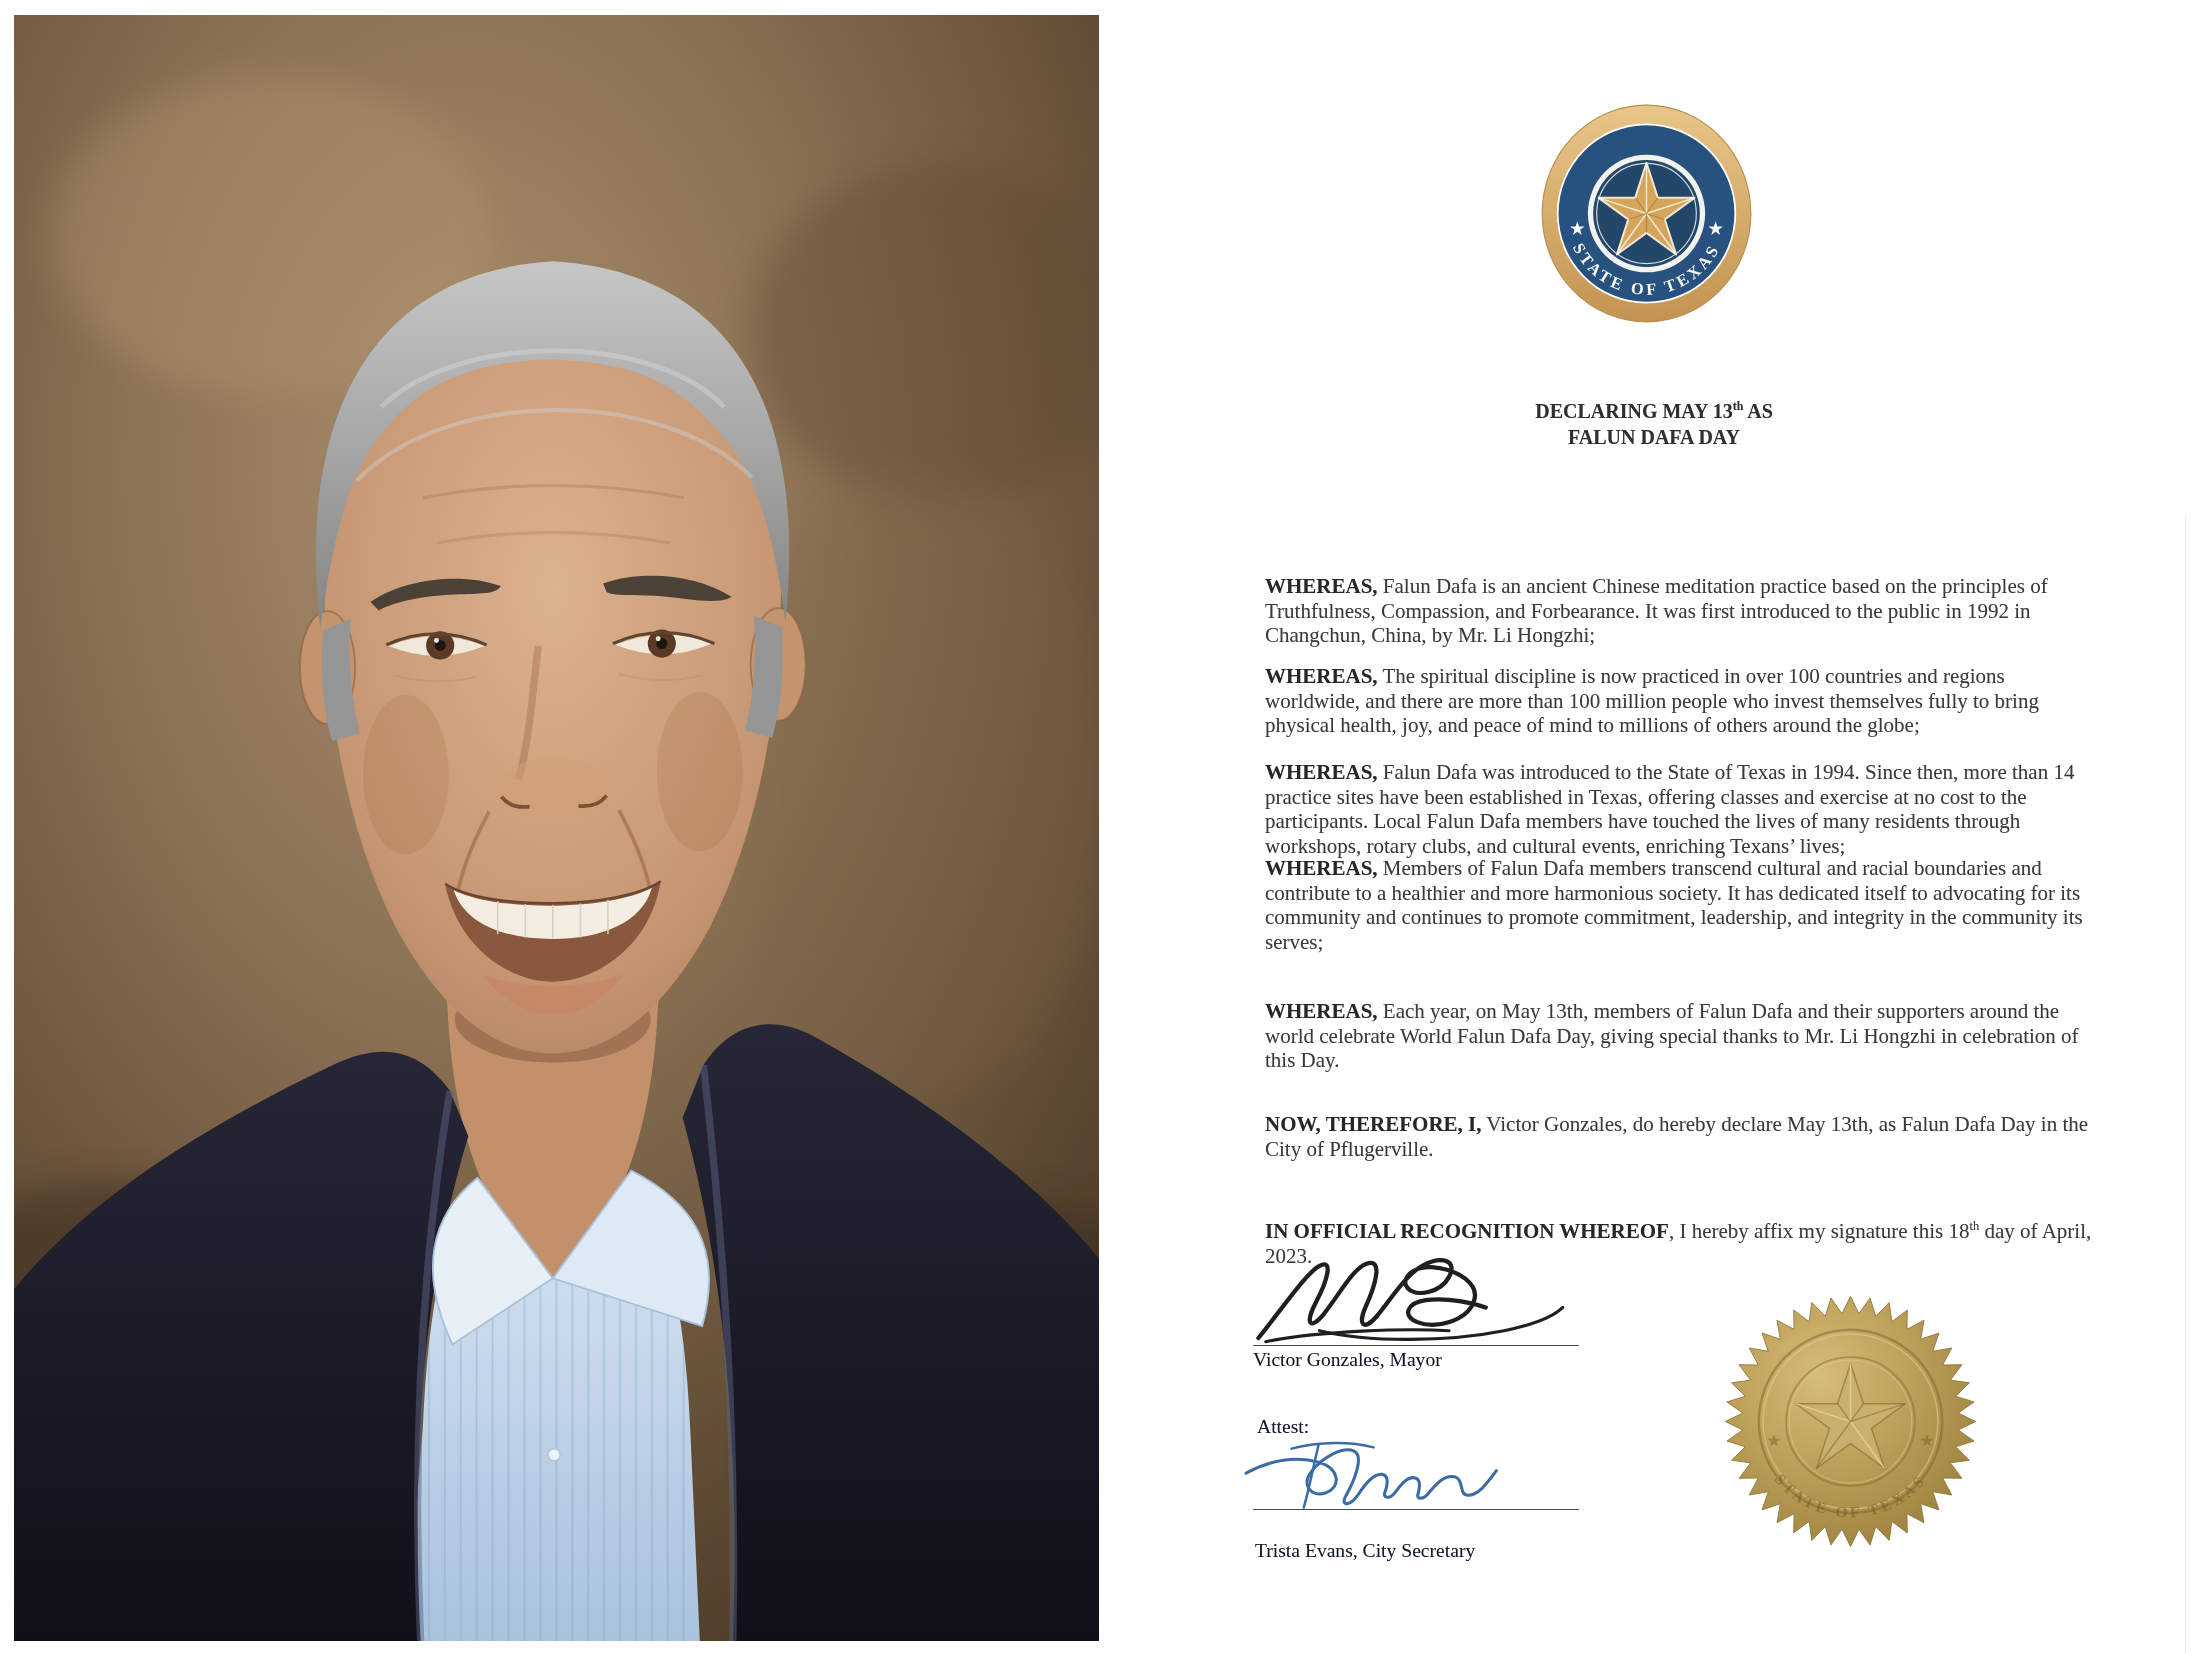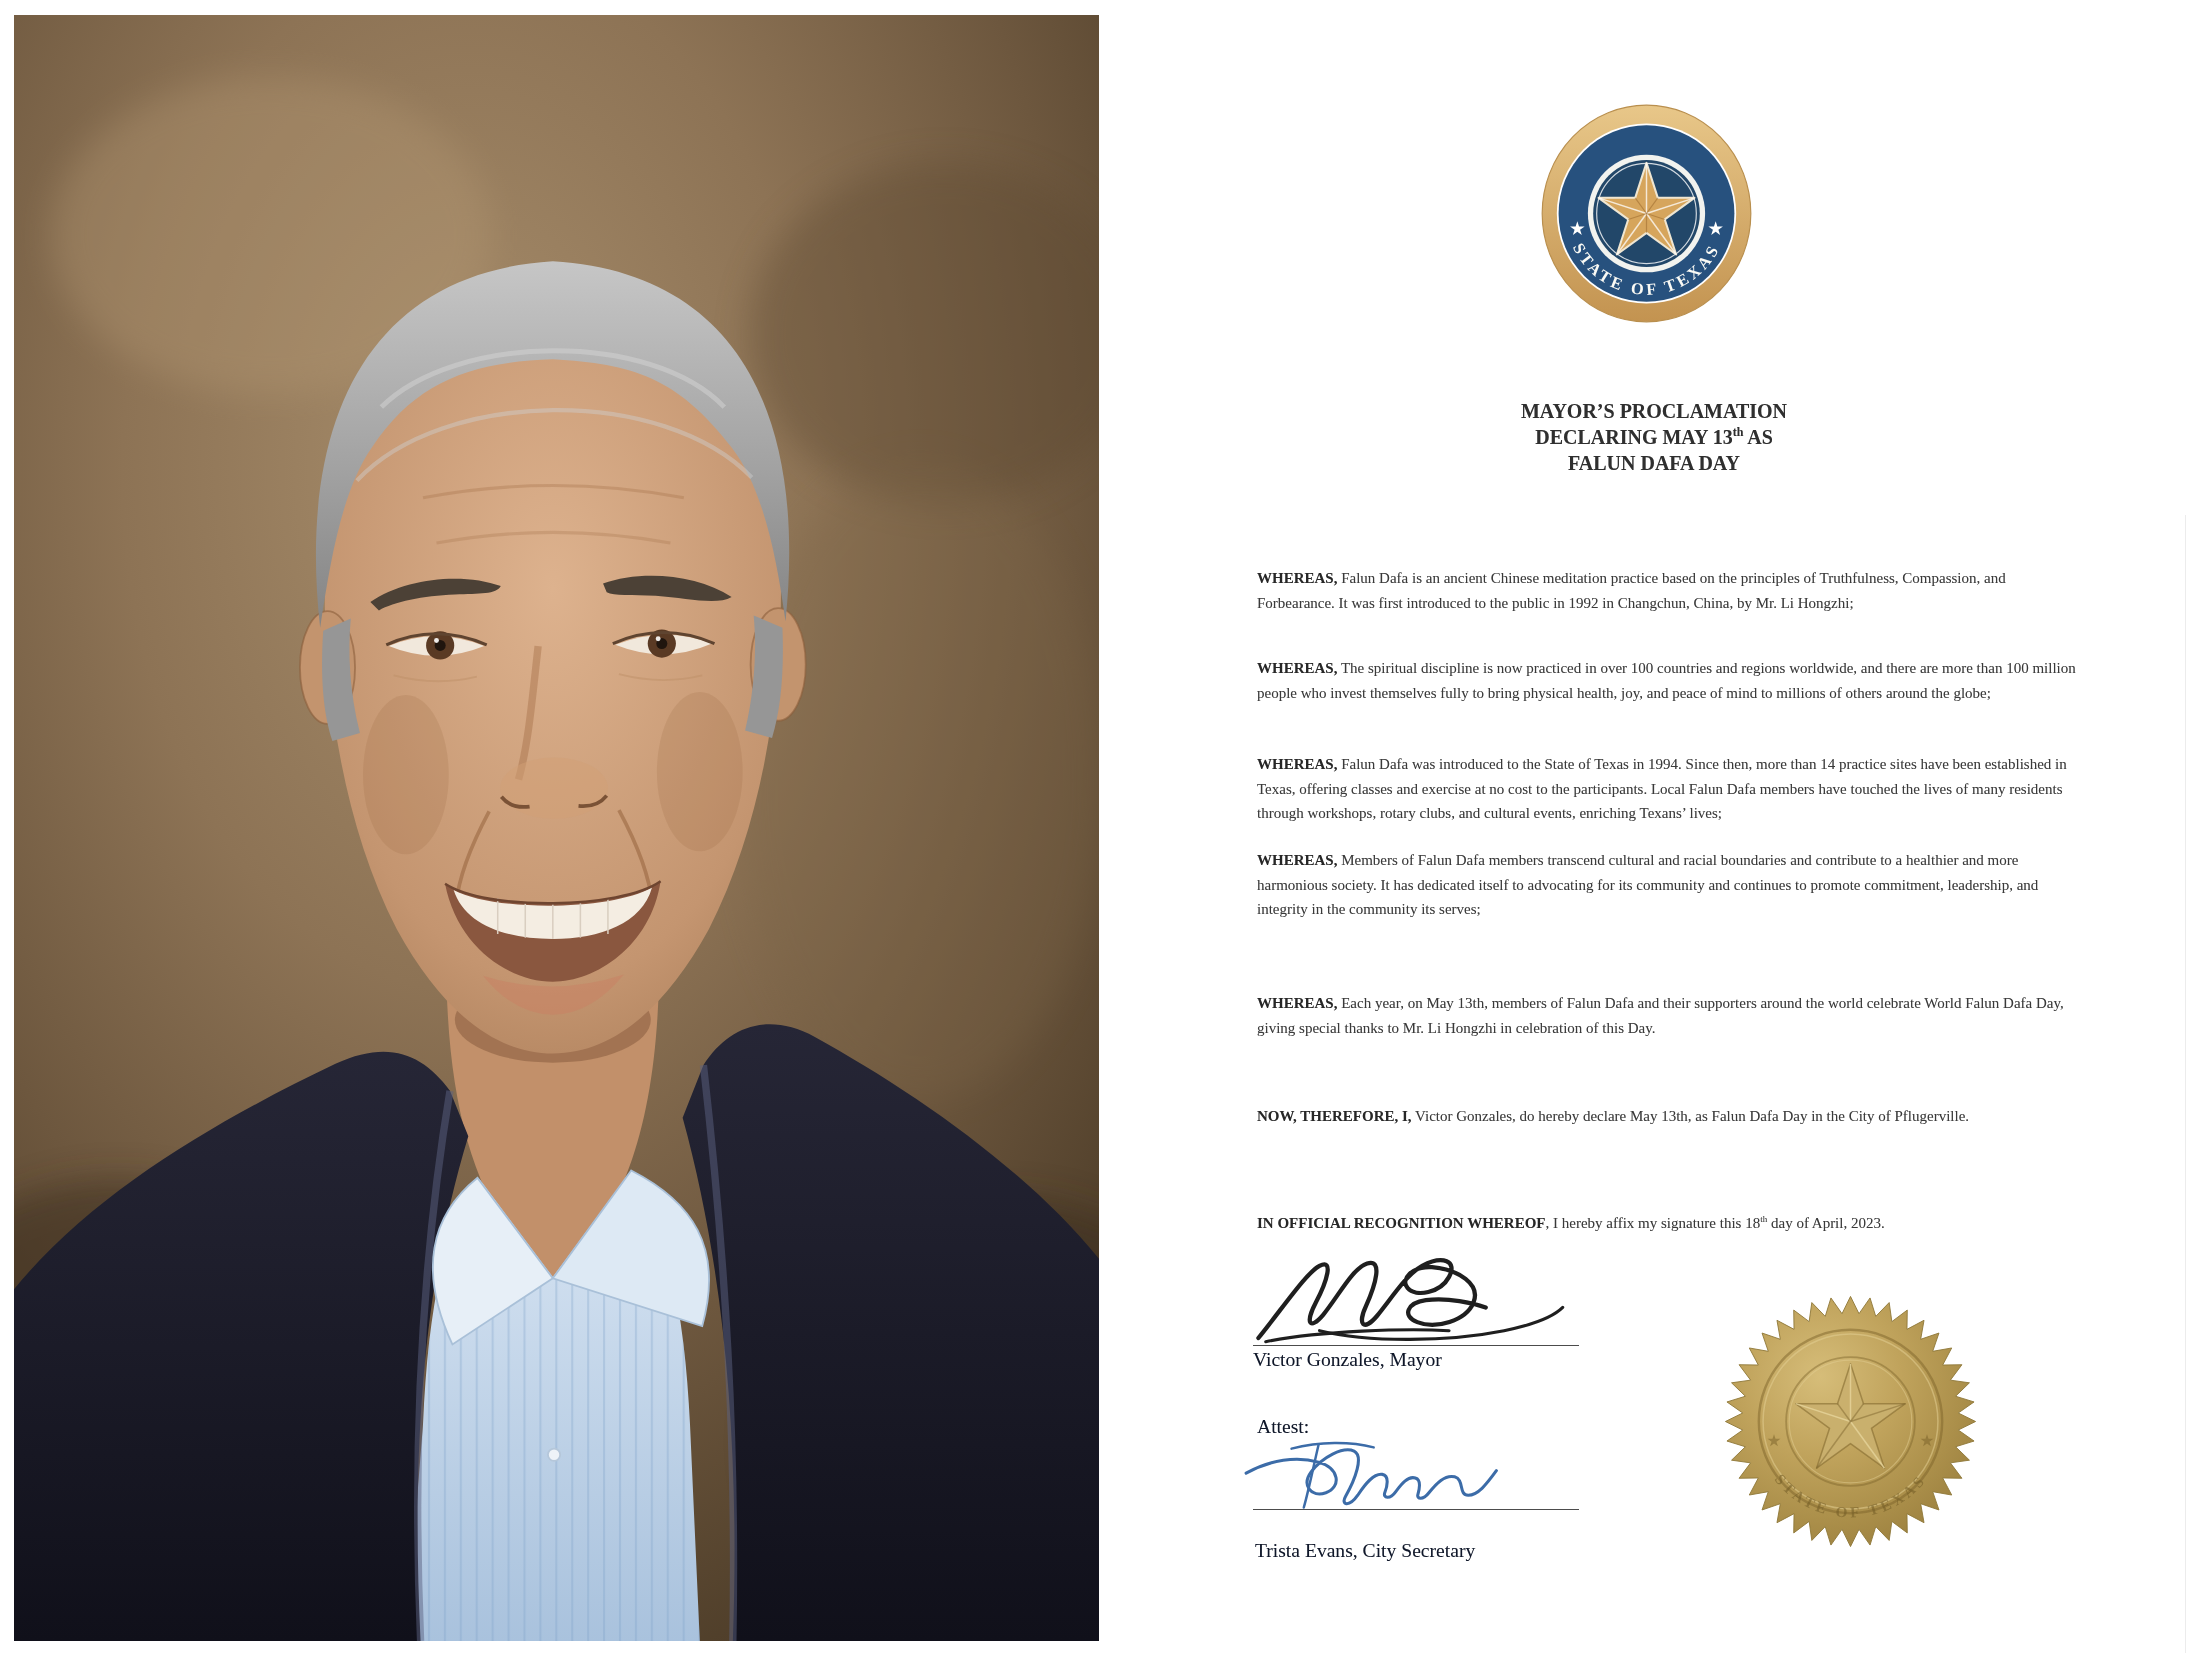--- a/index.html
+++ b/index.html
@@ -6,21 +6,21 @@
   .canvas{position:relative;width:2205px;height:1654px;background:#ffffff;overflow:hidden;
           font-family:"Liberation Serif","DejaVu Serif",serif;}
   
   .photo-frame{position:absolute;left:13.5px;top:14.7px;width:1085px;height:1626px;overflow:hidden;}
   .photo-frame svg{display:block;width:100%;height:100%;}
   
   .seal-top{position:absolute;left:1541px;top:104px;width:211px;height:219px;}
   .doc-title{position:absolute;left:1253px;top:398px;width:802px;text-align:center;
              font-weight:bold;font-size:20px;line-height:26px;color:#2f2f2f;
              text-shadow:0 0 0.6px rgba(70,70,70,.35);}
-  .par{position:absolute;left:1253px;width:827px;margin:4px;font-size:15px;line-height:24.5px;
+  .par{position:absolute;left:1253px;width:827px;margin:12px;font-size:21px;line-height:24.5px;
        color:#3a3a3a;text-shadow:0 0 0.6px rgba(80,80,80,.3);}
   .par .lead{font-weight:bold;color:#272727;}
   sup{font-size:.6em;vertical-align:super;line-height:0;}
   .rule{position:absolute;height:1.2px;background:#4c4c4c;}
   .sig-label{position:absolute;font-size:19.6px;color:#0f172a;text-shadow:0 0 0.6px rgba(80,80,80,.3);}
   .sig-mayor{position:absolute;left:1247px;top:1239px;width:343px;height:110px;}
   .sig-secretary{position:absolute;left:1240px;top:1435px;width:276px;height:80px;}
   .seal-gold{position:absolute;left:1723px;top:1294px;width:255px;height:255px;}
   .scan-edge{position:absolute;left:2185px;top:515px;width:1.2px;height:1139px;background:#ececec;}
   .sealtxt{font-family:"Liberation Serif","DejaVu Serif",serif;font-weight:bold;fill:#FAFAF5;}
@@ -186,21 +186,20 @@
       </g>
       <g transform="translate(-118,26)">
         <polygon points="0,-13 2.9,-4 12.4,-4 4.7,1.5 7.6,10.5 0,5 -7.6,10.5 -4.7,1.5 -12.4,-4 -2.9,-4" fill="#ffffff"></polygon>
       </g>
       <g transform="translate(118,26)">
         <polygon points="0,-13 2.9,-4 12.4,-4 4.7,1.5 7.6,10.5 0,5 -7.6,10.5 -4.7,1.5 -12.4,-4 -2.9,-4" fill="#ffffff"></polygon>
       </g>
     </svg>
 
     <div class="doc-title">
-      <div>MAYOR’S PROCLAMATION</div>
       <div><span>DECLARING MAY 13</span><sup>th</sup><span> AS</span></div>
       <div>FALUN DAFA DAY</div>
     </div>
 
     <p class="par" style="top:562px"><span class="lead">WHEREAS,</span><span> Falun Dafa is an ancient Chinese meditation practice based on the principles of Truthfulness, Compassion, and Forbearance. It was first introduced to the public in 1992 in Changchun, China, by Mr. Li Hongzhi;</span></p>
     <p class="par" style="top:652px"><span class="lead">WHEREAS,</span><span> The spiritual discipline is now practiced in over 100 countries and regions worldwide, and there are more than 100 million people who invest themselves fully to bring physical health, joy, and peace of mind to millions of others around the globe;</span></p>
     <p class="par" style="top:748px"><span class="lead">WHEREAS,</span><span> Falun Dafa was introduced to the State of Texas in 1994. Since then, more than 14 practice sites have been established in Texas, offering classes and exercise at no cost to the participants. Local Falun Dafa members have touched the lives of many residents through workshops, rotary clubs, and cultural events, enriching Texans’ lives;</span></p>
     <p class="par" style="top:844px"><span class="lead">WHEREAS,</span><span> Members of Falun Dafa members transcend cultural and racial boundaries and contribute to a healthier and more harmonious society. It has dedicated itself to advocating for its community and continues to promote commitment, leadership, and integrity in the community its serves;</span></p>
     <p class="par" style="top:987px"><span class="lead">WHEREAS,</span><span> Each year, on May 13th, members of Falun Dafa and their supporters around the world celebrate World Falun Dafa Day, giving special thanks to Mr. Li Hongzhi in celebration of this Day.</span></p>
 

